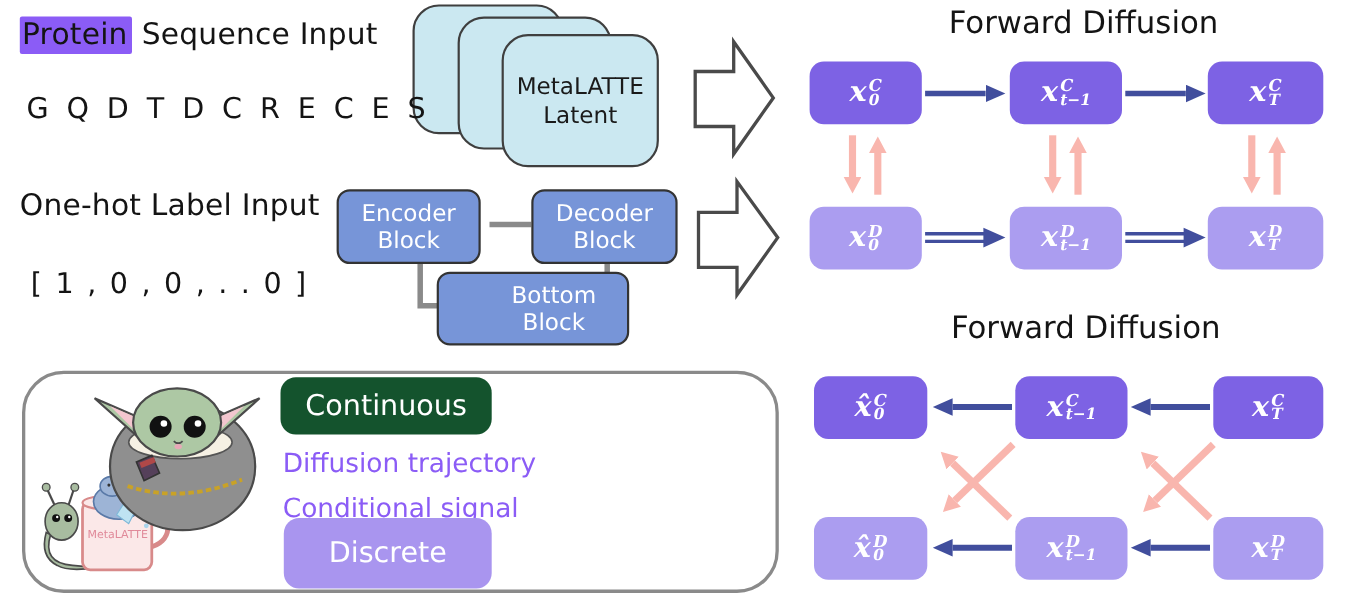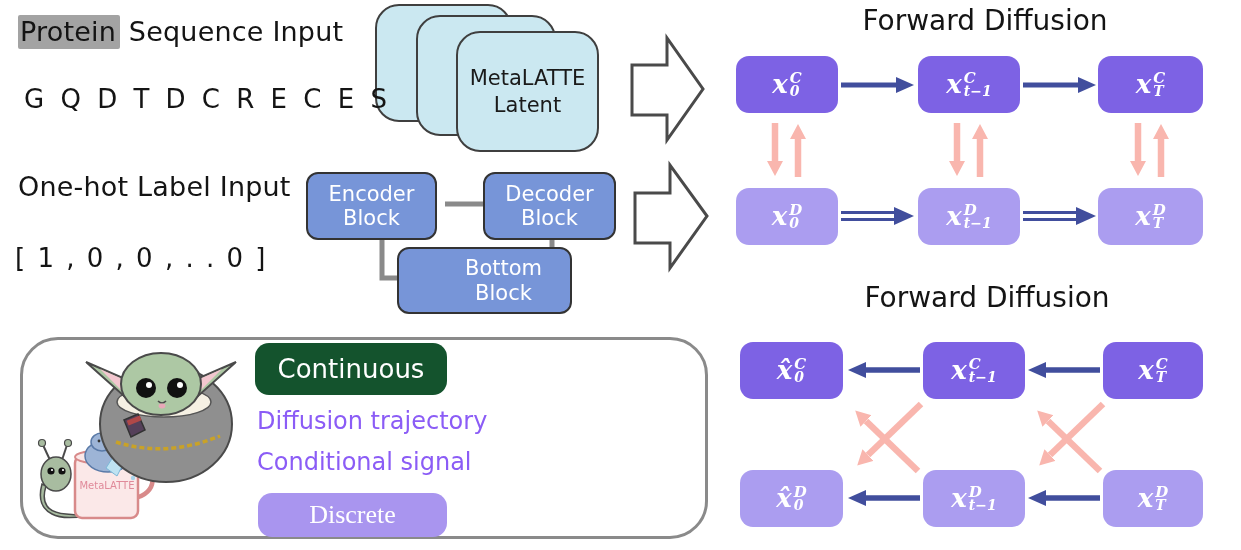--- a/index.html
+++ b/index.html
@@ -5,21 +5,21 @@
   html,body{margin:0;padding:0;background:#fff;}
   .canvas{position:relative;width:1241px;height:550px;background:#ffffff;overflow:hidden;
           font-family:"DejaVu Sans",sans-serif;color:#141414;}
   .abs{position:absolute;}
   .arrows{position:absolute;left:0;top:0;z-index:1;}
   .txt{position:absolute;z-index:3;white-space:nowrap;}
   .title-lg{font-size:27px;letter-spacing:0.2px;}
   .diff-title{font-size:28px;text-align:center;z-index:3;}
   .seq{font-size:26px;letter-spacing:4px;}
   .vec{font-size:26px;letter-spacing:2px;}
-  .hl{background:#a3a3a3;padding:1px 4px 2px 2px;border-radius:2px;}
+  .hl{background:#8b5cf6;padding:1px 4px 2px 2px;border-radius:2px;}
   .card{position:absolute;background:#cbe8f1;border:2.5px solid #3f3f3f;border-radius:24px;z-index:2;}
   .card-label{display:flex;height:100%;width:100%;align-items:center;justify-content:center;
               text-align:center;font-size:21px;line-height:1.25;color:#1a1a1a;}
   .ublock{position:absolute;background:#7795d8;border:2.5px solid #333;border-radius:12px;z-index:2;
           display:flex;align-items:center;justify-content:center;text-align:center;
           color:#fff;font-size:21px;line-height:1.15;}
   .nodebox{position:absolute;border-radius:13px;z-index:2;display:flex;align-items:center;justify-content:center;}
   .nodebox.dark{background:#7d62e4;}
   .nodebox.light{background:#ab9df0;}
   .math{display:inline-flex;align-items:center;color:#fff;
@@ -105,21 +105,21 @@
       <line x1="513" y1="453" x2="589" y2="453" stroke="#f9b6ae" stroke-width="7" marker-end="url(#pinkHead)"></line>
     </g>
   </svg>
 
   <div class="txt title-lg" style="left:18px;top:16px;">
     <span class="hl">Protein</span><span> Sequence Input</span>
   </div>
   <div class="txt seq" style="left:24px;top:84px;">G Q D T D C R E C E S</div>
 
   <div class="txt title-lg" style="left:18px;top:171px;">One-hot Label Input</div>
-  <div class="txt vec" style="left:15px;top:243px;">[ 1 , 0 , 0 , . . 0 ]</div>
+  <div class="txt vec" style="left:28px;top:243px;">[ 1 , 0 , 0 , . . 0 ]</div>
 
   <div class="card" style="left:375px;top:4px;width:133px;height:114px;"></div>
   <div class="card" style="left:416px;top:15px;width:136px;height:117px;"></div>
   <div class="card" style="left:456px;top:31px;width:139px;height:117px;">
     <div class="card-label">
       <span><span>MetaLATTE</span><br><span>Latent</span></span>
     </div>
   </div>
 
   <div class="ublock" style="left:306px;top:172px;width:127px;height:64px;">
@@ -246,21 +246,21 @@
           <span class="sub">T</span>
         </span>
       </span>
   </div>
 
   <div class="legendbox"></div>
 
   <div class="badge cont" style="left:255px;top:343px;width:192px;height:52px;">Continuous</div>
   <div class="txt legend-label" style="left:257px;top:407px;">Diffusion trajectory</div>
   <div class="txt legend-label" style="left:257px;top:448px;">Conditional signal</div>
-  <div class="badge disc" style="left:258px;top:493px;width:189px;height:44px;font-family:Liberation Serif, serif;">Discrete</div>
+  <div class="badge disc" style="left:258px;top:471px;width:189px;height:64px;">Discrete</div>
 
   <svg class="mascot" width="232" height="190" viewBox="0 0 232 190">
 
     <g>
       <path d="M18,142 Q10,168 38,170 L60,172 Q34,176 24,170 Q8,162 14,140 Z" fill="#a8bca0" stroke="#4a4a4a" stroke-width="1.5"></path>
       <line x1="22" y1="116" x2="15" y2="101" stroke="#4a4a4a" stroke-width="2"></line>
       <line x1="34" y1="116" x2="39" y2="101" stroke="#4a4a4a" stroke-width="2"></line>
       <circle cx="14" cy="99" r="3.5" fill="#a8bca0" stroke="#4a4a4a" stroke-width="1.2"></circle>
       <circle cx="40" cy="99" r="3.5" fill="#a8bca0" stroke="#4a4a4a" stroke-width="1.2"></circle>
       <ellipse cx="28" cy="130" rx="15" ry="17" fill="#a8bca0" stroke="#4a4a4a" stroke-width="1.5"></ellipse>

